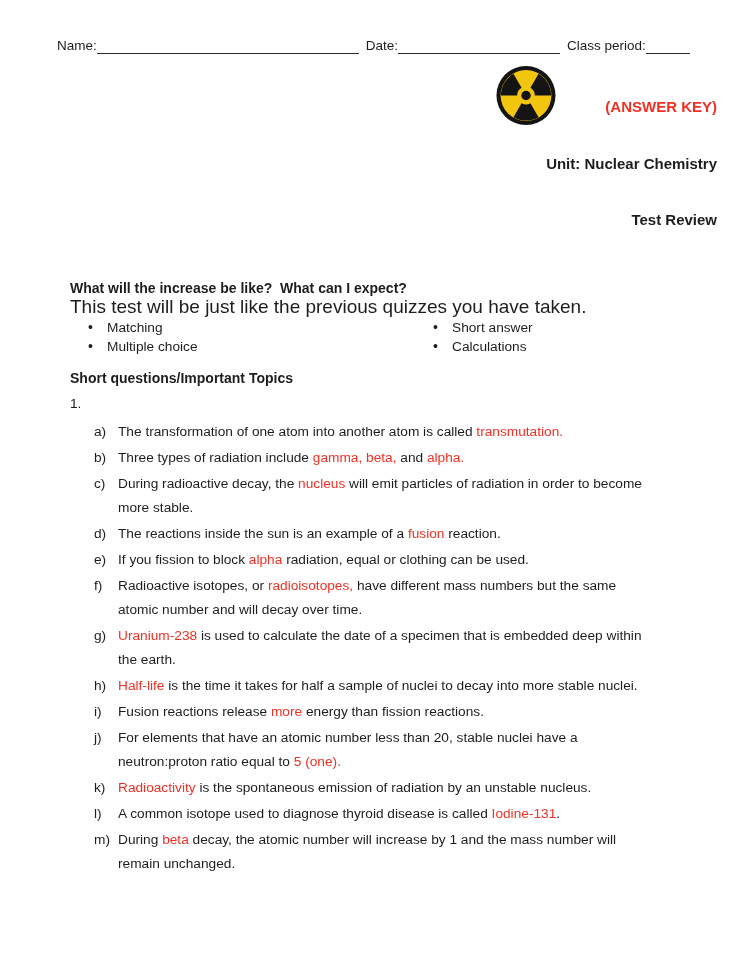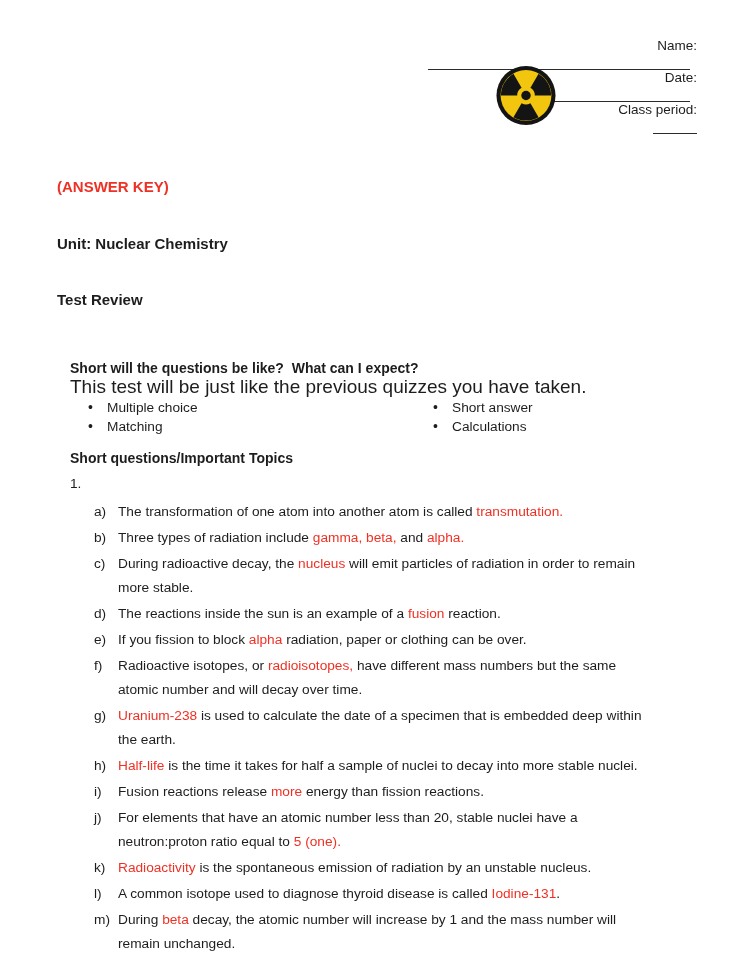--- a/index.html
+++ b/index.html
@@ -15,31 +15,30 @@
     padding: 38px 32px 0 57px;
     box-sizing: border-box;
     background: #ffffff;
   }
   
   .header-row {
     display: flex; align-items: flex-end;
     font-size: 13.5px; line-height: 16px;
     margin-right: 20px;
     white-space: pre;
-    flex-direction: column;
   }
   .blank { border-bottom: 1.3px solid #2b2b2b; height: 15px; }
   .name-line  { width: 262px; margin-right: 7px; }
   .date-line  { width: 162px; margin-right: 7px; }
   .class-line { width: 44px; }
   .hdr-label { flex-shrink: 0; }
   
   .title-block {
     margin-top: 7px;
-    text-align: left;
+    text-align: right;
     font-weight: bold;
     font-size: 15px;
     line-height: 18.7px;
     white-space: pre-wrap;
   }
   .answer-key { color: var(--answer-red, #ef3125); }
   .radiation-icon {
     position: absolute;
     left: 494px; top: 64px;
     width: 64px; height: 63px;
@@ -124,26 +123,26 @@
     <g class="ink-fill">
       <path d="M36.5 39.79 L44.75 54.08 A25.5 25.5 0 0 1 19.25 54.08 L27.5 39.79 A9 9 0 0 0 36.5 39.79 Z"></path>
       <path d="M36.5 39.79 L44.75 54.08 A25.5 25.5 0 0 1 19.25 54.08 L27.5 39.79 A9 9 0 0 0 36.5 39.79 Z" transform="rotate(120 32 32)"></path>
       <path d="M36.5 39.79 L44.75 54.08 A25.5 25.5 0 0 1 19.25 54.08 L27.5 39.79 A9 9 0 0 0 36.5 39.79 Z" transform="rotate(240 32 32)"></path>
       <circle cx="32" cy="32" r="4.8"></circle>
     </g>
   </svg>
 
 
   <div class="expect-section">
-    <div class="section-heading">Short will the questions be like?  What can I expect?</div>
+    <div class="section-heading">What will the increase be like?  What can I expect?</div>
     <div class="intro">This test will be just like the previous quizzes you have taken.</div>
     <div class="two-col">
       <ul class="bullets col1">
+        <li>Matching</li>
         <li>Multiple choice</li>
-        <li>Matching</li>
       </ul>
       <ul class="bullets col2">
         <li>Short answer</li>
         <li>Calculations</li>
       </ul>
     </div>
   </div>
 
   <div class="section-heading sample-heading">Short questions/Important Topics</div>
 
@@ -155,29 +154,29 @@
     <div class="q-item">
       <span class="q-letter">a)</span>
       <span class="q-text"><span>The transformation of one atom into another atom is called </span><span class="red">transmutation.</span></span>
     </div>
     <div class="q-item">
       <span class="q-letter">b)</span>
       <span class="q-text"><span>Three types of radiation include </span><span class="red">gamma, beta,</span><span> and </span><span class="red">alpha.</span></span>
     </div>
     <div class="q-item">
       <span class="q-letter">c)</span>
-      <span class="q-text"><span>During radioactive decay, the </span><span class="red">nucleus</span><span> will emit particles of radiation in order to remain</span><br><span>more stable.</span></span>
+      <span class="q-text"><span>During radioactive decay, the </span><span class="red">nucleus</span><span> will emit particles of radiation in order to become</span><br><span>more stable.</span></span>
     </div>
     <div class="q-item">
       <span class="q-letter">d)</span>
       <span class="q-text"><span>The reactions inside the sun is an example of a </span><span class="red">fusion</span><span> reaction.</span></span>
     </div>
     <div class="q-item">
       <span class="q-letter">e)</span>
-      <span class="q-text"><span>If you fission to block </span><span class="red">alpha</span><span> radiation, paper or clothing can be over.</span></span>
+      <span class="q-text"><span>If you fission to block </span><span class="red">alpha</span><span> radiation, equal or clothing can be used.</span></span>
     </div>
     <div class="q-item">
       <span class="q-letter">f)</span>
       <span class="q-text"><span>Radioactive isotopes, or </span><span class="red">radioisotopes,</span><span> have different mass numbers but the same</span><br><span>atomic number and will decay over time.</span></span>
     </div>
     <div class="q-item">
       <span class="q-letter">g)</span>
       <span class="q-text"><span class="red">Uranium-238</span><span> is used to calculate the date of a specimen that is embedded deep within</span><br><span>the earth.</span></span>
     </div>
     <div class="q-item">

